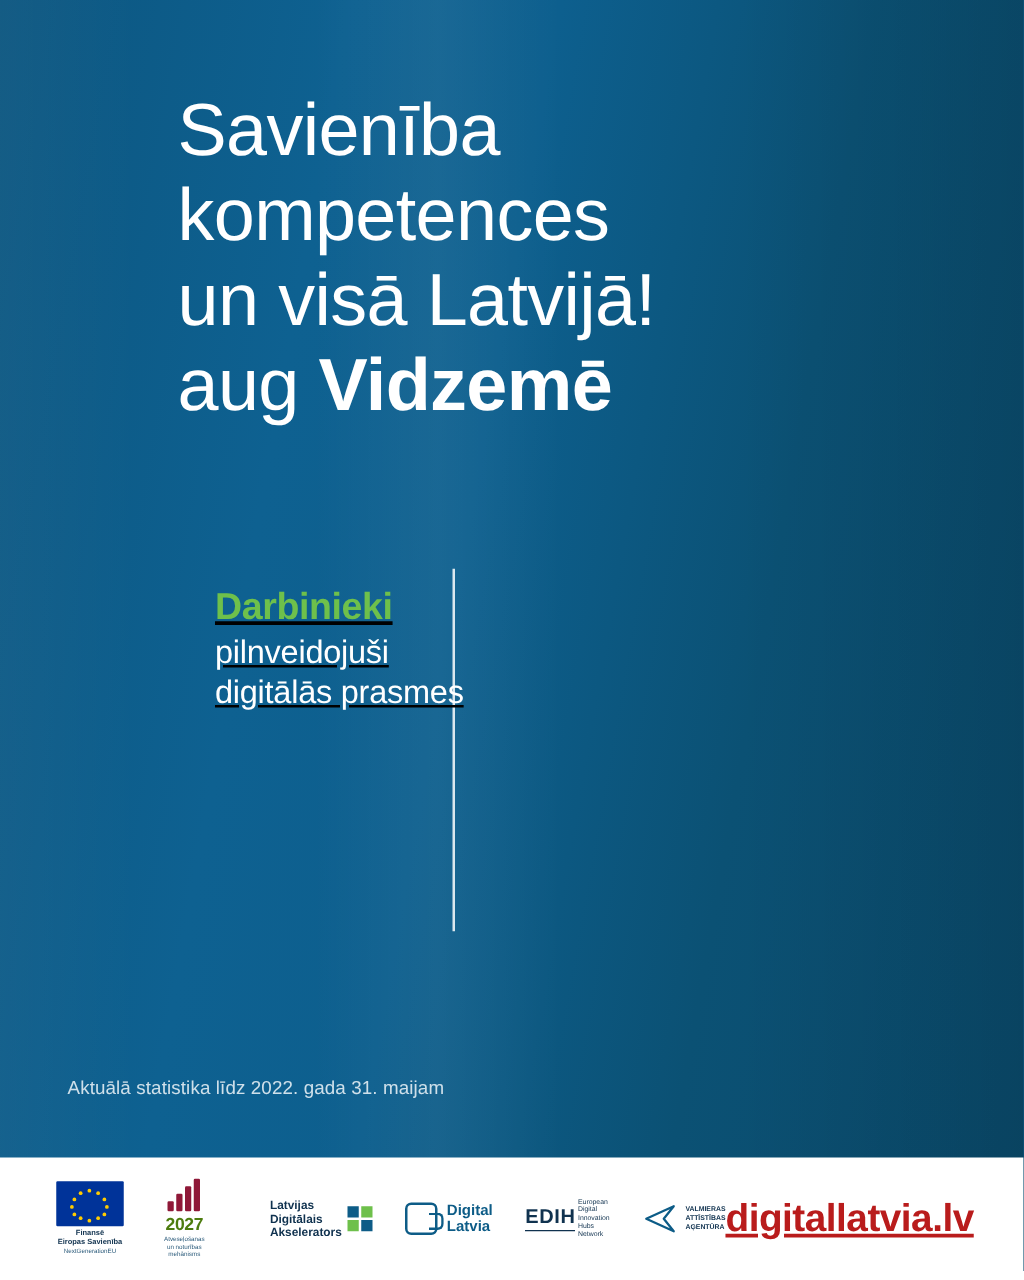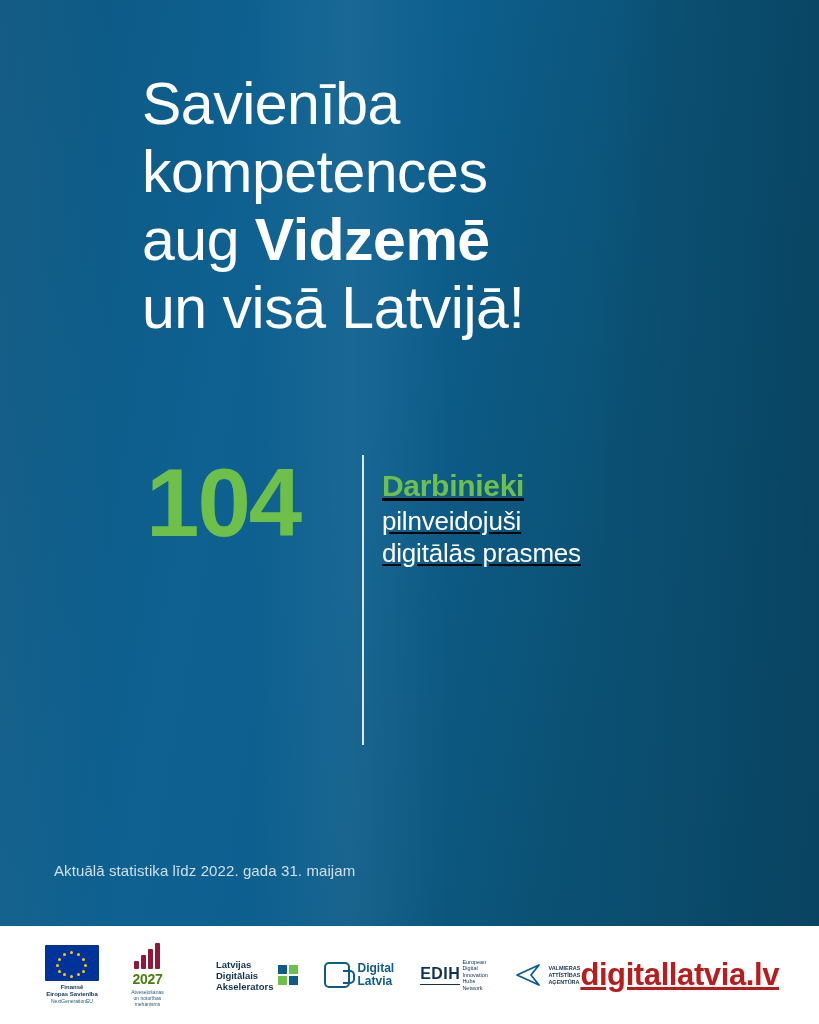--- a/index.html
+++ b/index.html
@@ -186,30 +186,29 @@
 
 <div class="poster">
 
   <div class="band b1"></div>
   <div class="band b2"></div>
   <div class="band b3"></div>
 
   <div class="headline">
     <span class="line">Savienība</span>
     <span class="line">kompetences</span>
+    <span class="line">un visā Latvijā!</span>
     <span class="line"><span>aug </span><span class="bold">Vidzemē</span></span>
-    <span class="line">un visā Latvijā!</span>
   </div>
 
   <div class="divider"></div>
 
   <div class="stats">
 
     <div class="stat-row first">
-      <div class="stat-number">104</div>
       <div class="stat-text">
         <div class="stat-title">Darbinieki</div>
         <div class="stat-desc">pilnveidojuši</div>
         <div class="stat-desc">digitālās prasmes</div>
       </div>
     </div>
 
 
   </div>
 

